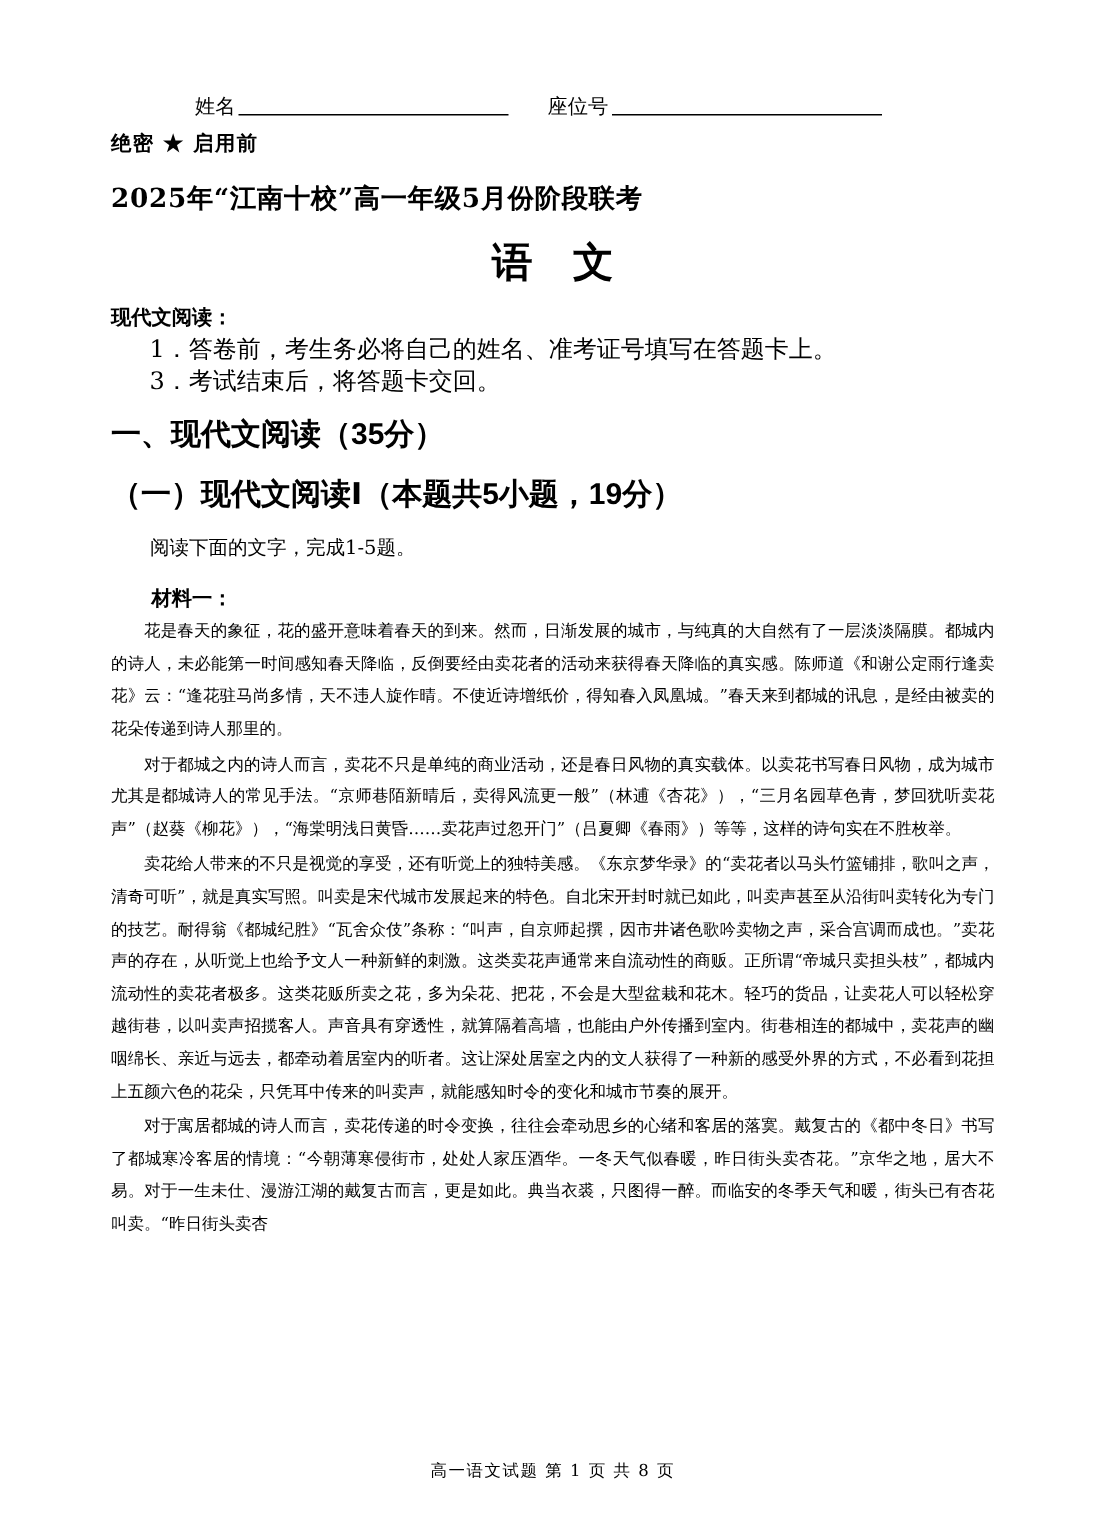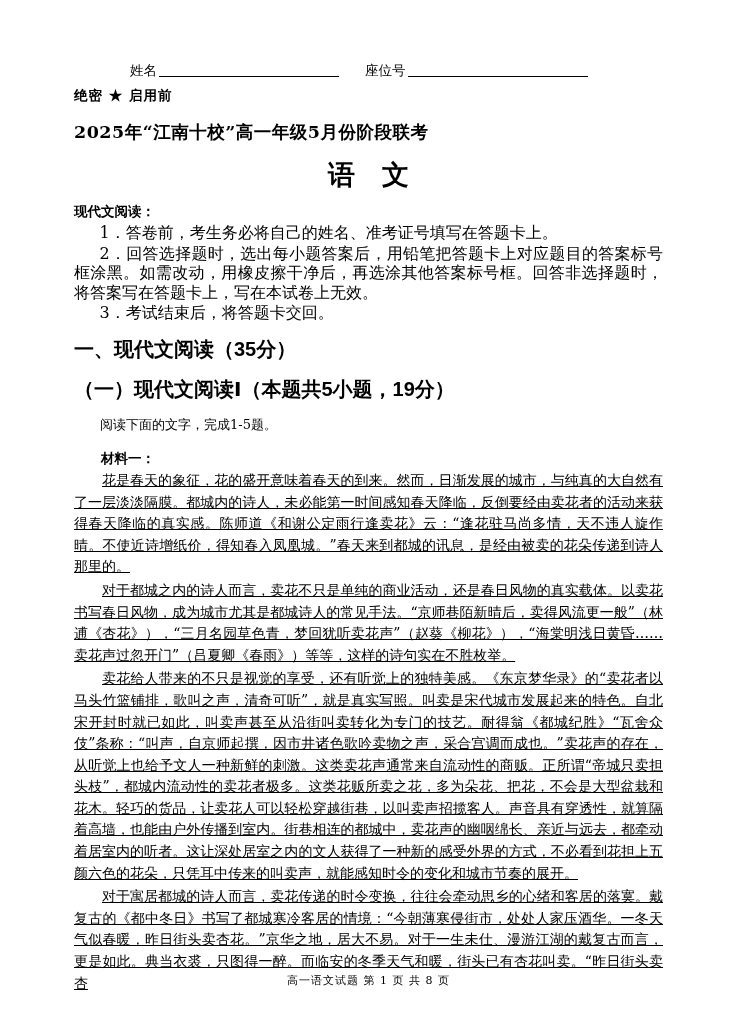--- a/index.html
+++ b/index.html
@@ -47,22 +47,22 @@
   }
   .sec-heading, .sec-subheading {
     font-family: "Liberation Sans", "DejaVu Sans", sans-serif;
     font-weight: bold; font-size: 20px;
     margin: 13px 0 0 0;
   }
   .sec-subheading { }
   .instruction { font-size: 13px; margin: 13px 0 16px 0; text-indent: 2em; }
   .material-label { font-size: 13.5px; font-weight: bold; margin: 7px 0 0 0; text-indent: 2em; }
   .body-para {
-    font-size: 14px; line-height: 21.6px;
-    margin: 2px 0 0 0; text-indent: 2em; text-align: justify; text-decoration: underline;
+    font-size: 11px; line-height: 21.6px;
+    margin: 2px 0 0 0; text-indent: 2em; text-align: justify;
   }
   .footer {
     position: absolute; left: 0; right: 0; bottom: 33px;
     text-align: center; font-size: 11px; letter-spacing: 1px; margin-top: 35px;
   }
 </style>
 </head>
 <body>
 
 <div class="page">
@@ -77,21 +77,20 @@
 
   <div class="secret-line">绝密 ★ 启用前</div>
 
   <h1 class="exam-title">2025年“江南十校”高一年级5月份阶段联考</h1>
 
   <h2 class="subject-title">语　文</h2>
 
   <div>
     <p class="notice-title">现代文阅读：</p>
     <p class="notice-item">1．答卷前，考生务必将自己的姓名、准考证号填写在答题卡上。</p>
-    <p class="notice-item">2．回答选择题时，选出每小题答案后，用铅笔把答题卡上对应题目的答案标号框涂黑。如需改动，用橡皮擦干净后，再选涂其他答案标号框。回答非选择题时，将答案写在答题卡上，写在本试卷上无效。</p>
     <p class="notice-item">3．考试结束后，将答题卡交回。</p>
   </div>
 
   <p class="sec-heading">一、现代文阅读（35分）</p>
 
   <p class="sec-subheading">（一）现代文阅读Ⅰ（本题共5小题，19分）</p>
 
   <p class="instruction">阅读下面的文字，完成1-5题。</p>
 
   <p class="material-label">材料一：</p>

